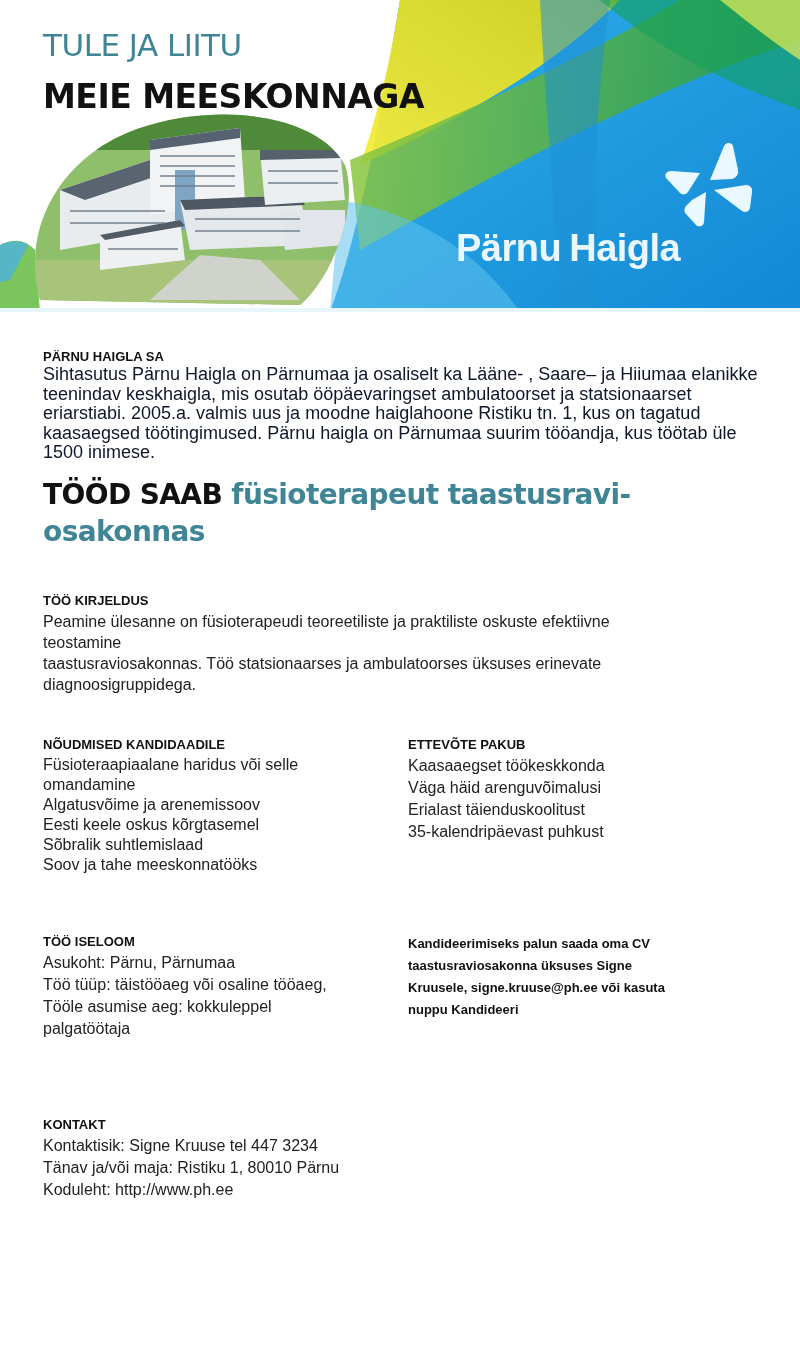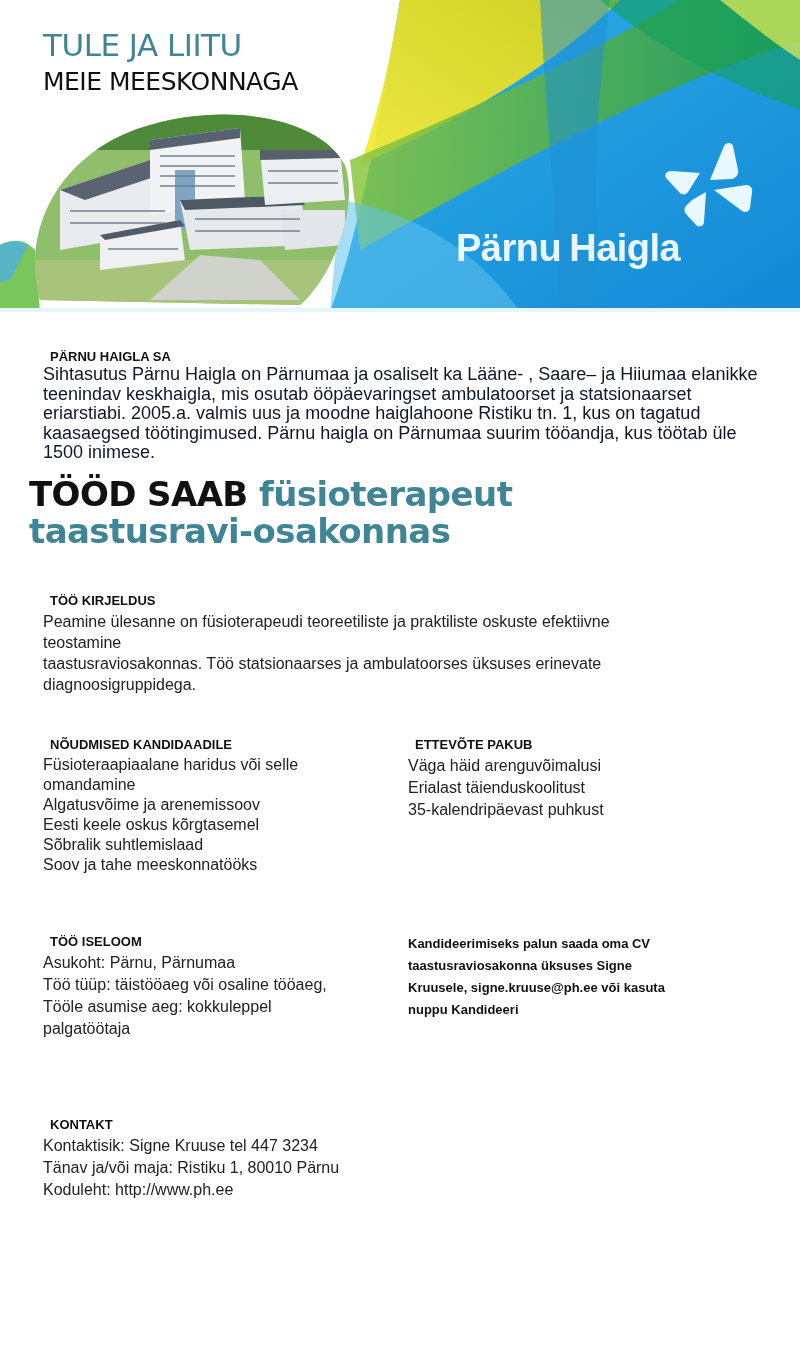--- a/index.html
+++ b/index.html
@@ -4,33 +4,33 @@
   <style>
     * { box-sizing: border-box; margin: 0; padding: 0; }
     html, body { width: 800px; height: 1361px; background: #ffffff; overflow: hidden; }
     body { font-family: "Liberation Sans", sans-serif; color: #111; position: relative; }
 
     
     .banner { position: absolute; left: 0; top: 0; width: 800px; height: 312px; overflow: hidden; background: #fff; }
     .banner svg.bg { position: absolute; left: 0; top: 0; }
     .headline { position: absolute; left: 43px; top: 30px; font-family: "DejaVu Sans", sans-serif; line-height: 1; letter-spacing: -0.5px; }
     .headline .l1 { display: block; font-size: 31px; color: #3f8595; font-weight: normal; }
-    .headline .l2 { display: block; font-size: 25px; color: #111; margin-top: 8px; }
+    .headline .l2 { display: block; font-size: 33px; color: #111; margin-top: 19px; font-weight: bold; }
     .brand { position: absolute; left: 456px; top: 227px; font-family: "Liberation Sans", sans-serif; font-size: 38px; color: #eaf7ff; letter-spacing: -0.5px; }
     .brand .b1 { font-weight: bold; }
     .brand .b2 { font-weight: bold; margin-left: 8px; }
     .logo-mark { position: absolute; left: 662px; top: 140px; }
-    .sec-title { font-weight: bold; font-size: 13px; color: #111; margin-left: 7px; }
+    .sec-title { font-weight: bold; font-size: 13px; color: #111; }
     .body-text { font-size: 18px; color: #0f172a; line-height: 20px; }
 
     .intro { position: absolute; left: 43px; top: 348px; width: 720px; }
     .intro .sec-title { line-height: 17px; }
     .intro .body-text { line-height: 19.5px; }
 
-    .job-title { position: absolute; left: 29px; top: 476px; width: 620px; font-family: "DejaVu Sans", sans-serif; font-size: 34px; line-height: 37px; letter-spacing: -0.6px; }
+    .job-title { position: absolute; left: 43px; top: 476px; width: 620px; font-family: "DejaVu Sans", sans-serif; font-size: 28px; line-height: 37px; letter-spacing: -0.6px; }
     .job-title .lead { color: #111; }
     .job-title .role { color: #3f8595; }
 
     .block { position: absolute; }
     .block .sec-title { line-height: 20px; }
     .block .line { font-size: 16px; color: #222; line-height: 20px; }
     .block .bold-line { font-size: 13px; font-weight: bold; color: #111; line-height: 22px; }
 
     .desc { left: 43px; top: 591px; width: 600px; }
     .desc .line { line-height: 21px; }
@@ -152,20 +152,21 @@
   <h3 class="sec-title">NÕUDMISED KANDIDAADILE</h3>
   <div class="line">Füsioteraapiaalane haridus või selle omandamine</div>
   <div class="line">Algatusvõime ja arenemissoov</div>
   <div class="line">Eesti keele oskus kõrgtasemel</div>
   <div class="line">Sõbralik suhtlemislaad</div>
   <div class="line">Soov ja tahe meeskonnatööks</div>
 </section>
 
 <section class="block offer">
   <h3 class="sec-title">ETTEVÕTE PAKUB</h3>
+  <div class="line">Kaasaaegset töökeskkonda</div>
   <div class="line">Väga häid arenguvõimalusi</div>
   <div class="line">Erialast täienduskoolitust</div>
   <div class="line">35-kalendripäevast puhkust</div>
 </section>
 
 <section class="block nature">
   <h3 class="sec-title">TÖÖ ISELOOM</h3>
   <div class="line">Asukoht: Pärnu, Pärnumaa</div>
   <div class="line">Töö tüüp: täistööaeg või osaline tööaeg,</div>
   <div class="line">Tööle asumise aeg: kokkuleppel</div>

